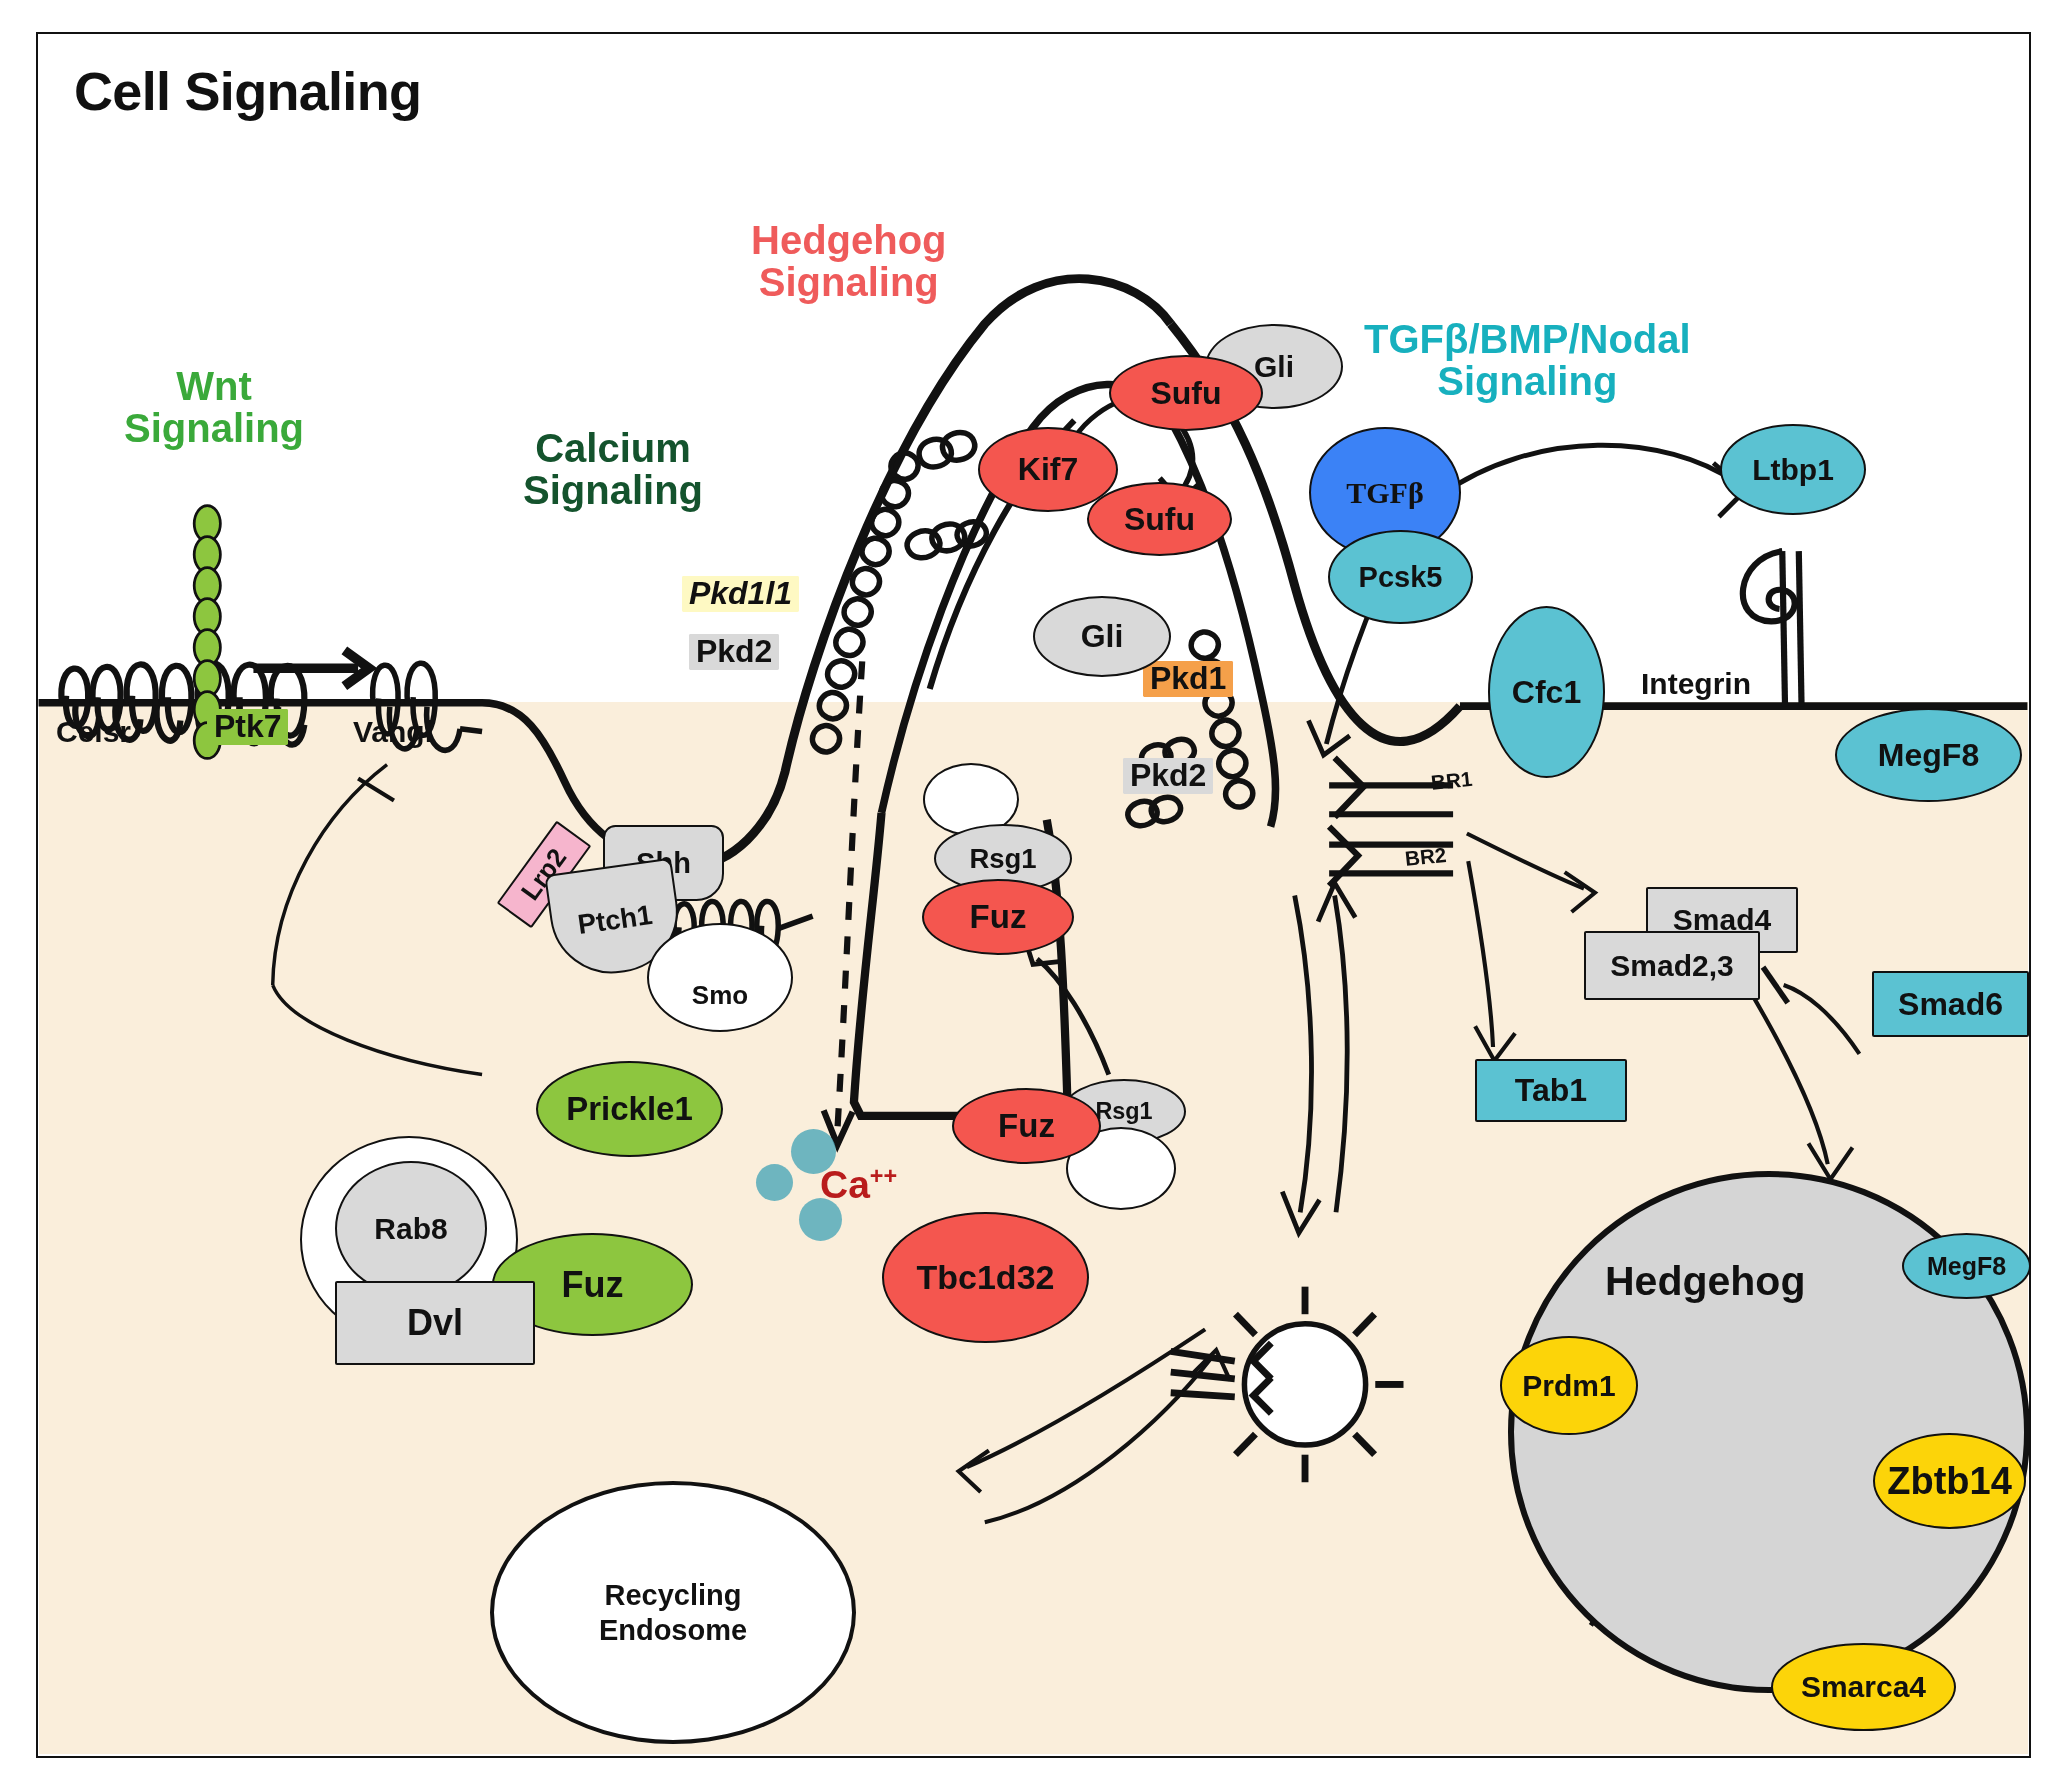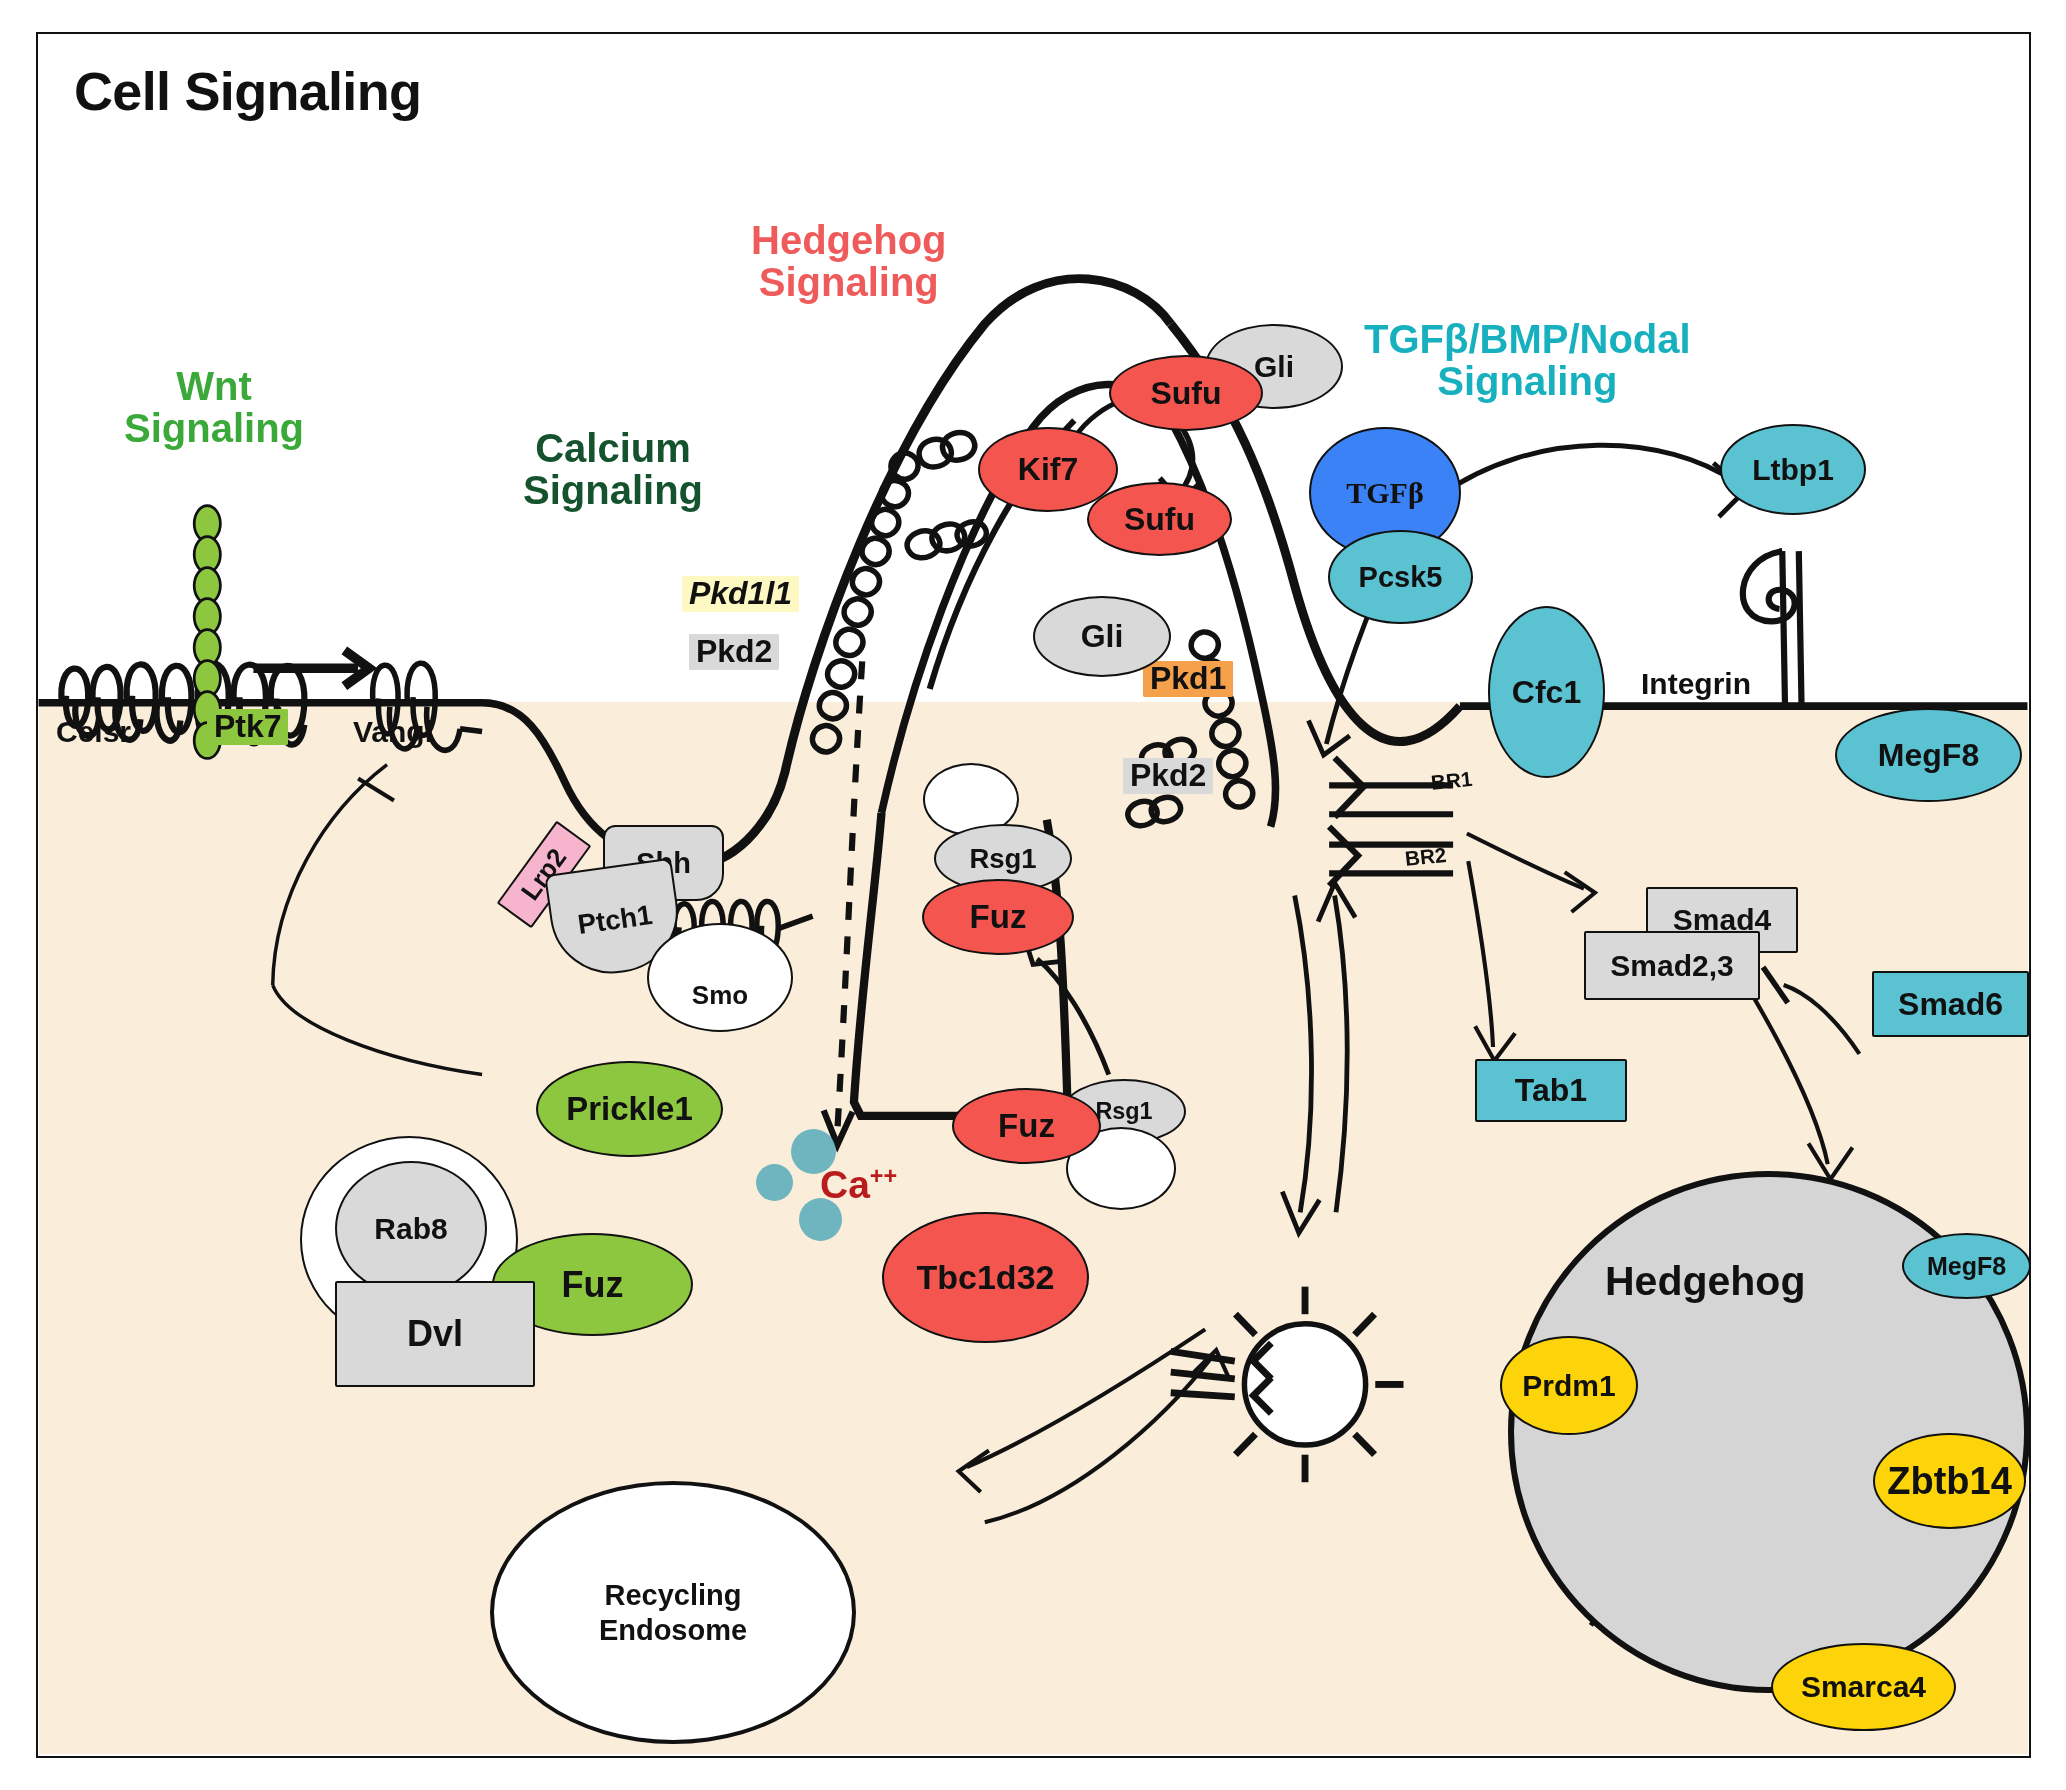--- a/index.html
+++ b/index.html
@@ -339,21 +339,21 @@
        border-radius:12.4px 12.4px 27.5px 27.5px;">Shh</div>
   <div class="node sh-grey" style="left:551px;top:866px;width:128px;height:107px;font-size:27.5px;
        border-radius:9.6px 9.6px 62px 62px;transform:rotate(-8deg);">Ptch1</div>
   <div class="node ell sh-white" style="left:647px;top:923px;width:146px;height:109px;font-size:26px;
        align-items:flex-end;padding-bottom:19px;">Smo</div>
 
   <div class="node ell sh-green" style="left:536px;top:1061px;width:187px;height:96px;font-size:33px;">Prickle1</div>
   <div class="node ell sh-white" style="left:300px;top:1136px;width:218px;height:207px;"></div>
   <div class="node ell sh-grey" style="left:335px;top:1161px;width:152px;height:135px;font-size:30px;">Rab8</div>
   <div class="node ell sh-green" style="left:492px;top:1233px;width:201px;height:103px;font-size:36px;">Fuz</div>
-  <div class="node rect sh-grey" style="left:335px;top:1281px;width:200px;height:106px;font-size:36px;">Dvl</div>
+  <div class="node rect sh-grey" style="left:335px;top:1281px;width:200px;height:84px;font-size:36px;">Dvl</div>
 
   <div class="node ell sh-greyl" style="left:1309px;top:427px;width:152px;height:131px;font-size:30px;">TGFβ</div>
   <div class="node ell sh-teal" style="left:1328px;top:530px;width:145px;height:94px;font-size:29px;">Pcsk5</div>
   <div class="node ell sh-teal" style="left:1720px;top:424px;width:146px;height:91px;font-size:30px;">Ltbp1</div>
   <div class="node ell sh-teal" style="left:1488px;top:606px;width:117px;height:172px;font-size:32px;">Cfc1</div>
   <div class="node ell sh-teal" style="left:1835px;top:708px;width:187px;height:94px;font-size:32px;">MegF8</div>
 
   <div class="node rect sh-grey" style="left:1646px;top:887px;width:152px;height:66px;font-size:30px;">Smad4</div>
   <div class="node rect sh-grey" style="left:1584px;top:931px;width:176px;height:69px;font-size:30px;">Smad2,3</div>
   <div class="node rect sh-teal" style="left:1872px;top:971px;width:157px;height:66px;font-size:32px;">Smad6</div>

